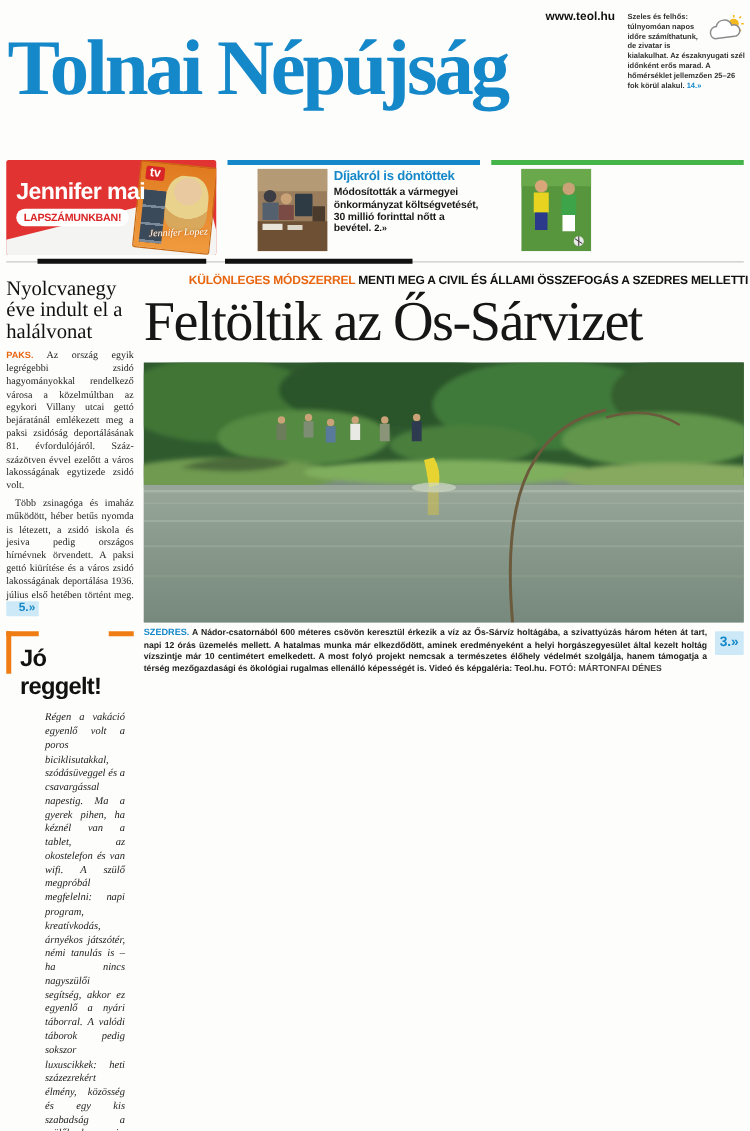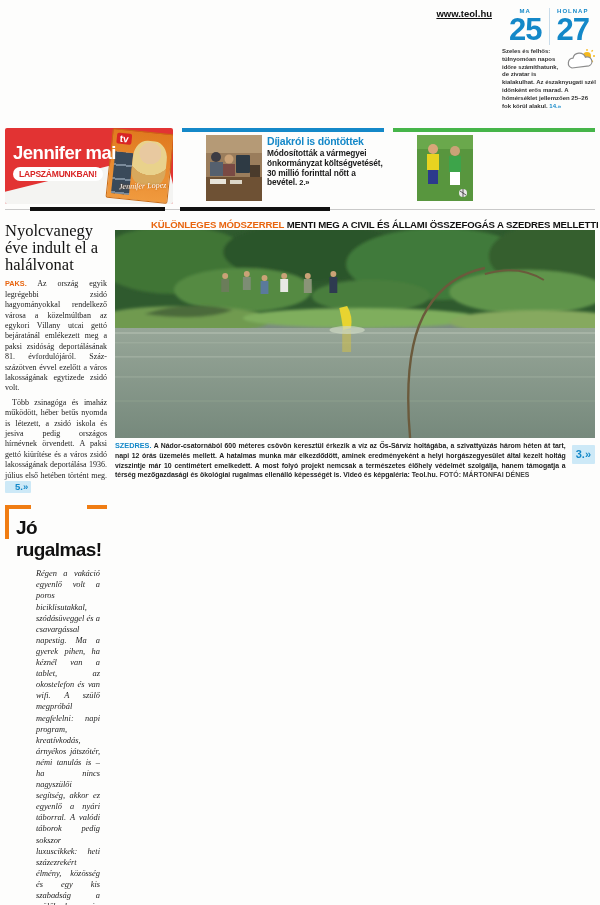--- a/index.html
+++ b/index.html
@@ -3,21 +3,21 @@
 <meta charset="utf-8">
 <style>
   * { margin:0; padding:0; box-sizing:border-box; }
   html,body { background:#e8e8e8; }
   body { font-family:"Liberation Sans", sans-serif; color:#1a1a1a; }
   .page { position:relative; width:600px; height:905px; background:#fdfdfc; margin:0 auto; overflow:hidden; }
 
   
   .header { position:relative; height:126px; padding:6px 6px 0 8px; }
   .dateline { position:absolute; top:10px; left:10px; font-size:7.2px; font-weight:bold; color:#222; letter-spacing:.1px; }
-  .site { position:absolute; top:8px; right:108px; font-size:9.5px; font-weight:bold; color:#111;text-decoration:underline; }
+  .site { position:absolute; top:8px; right:108px; font-size:9.5px; font-weight:bold; color:#111; }
   .masthead { position:absolute; top:18px; left:6px; width:500px; font-family:"Liberation Serif", serif; font-weight:bold; font-size:63px; letter-spacing:-2.5px; color:#1488c8; white-space:nowrap; }
   .weather { position:absolute; top:8px; right:4px; width:94px; }
   .w-cols { display:flex; text-align:center; border-bottom:0; }
   .w-col { flex:1; }
   .w-col + .w-col { border-left:1px solid #c9dcea; }
   .w-label { display:block; font-size:6px; font-weight:bold; color:#1488c8; letter-spacing:1px; }
   .w-temp { display:block; font-size:31px; font-weight:bold; color:#1488c8; letter-spacing:-1px; line-height:1; }
   .w-text { margin-top:3px; font-size:6px; line-height:1.3; color:#333; font-weight:bold; text-align:left; }
   .w-icon { float:right; margin:1px 0 1px 3px; }
   .w-ref { color:#1488c8; font-weight:bold; }
@@ -81,31 +81,22 @@
   .caption .pref { float:right; margin:4px 0 0 6px; font-size:11px; padding:2px 4px; }
   .credit { color:#444; }
 </style>
 </head>
 <body>
 
 <div class="page">
 
   <div class="header">
     <div class="site">www.teol.hu</div>
+    <h1 class="masthead">Tolnai Népújság</h1>
     <div class="weather">
-      <div class="w-cols">
-        <div class="w-col">
-          <span class="w-label">MA</span>
-          <span class="w-temp">25</span>
-        </div>
-        <div class="w-col">
-          <span class="w-label">HOLNAP</span>
-          <span class="w-temp">27</span>
-        </div>
-      </div>
       <div class="w-text">
         <span class="w-icon">
           <svg width="30" height="22" viewBox="0 0 30 22">
             <circle cx="21" cy="7" r="4" fill="#f5b91e"></circle>
             <g stroke="#f5b91e" stroke-width="1.3">
                 <line x1="21" y1="0" x2="21" y2="2"></line>
                 <line x1="27" y1="7" x2="29" y2="7"></line>
                 <line x1="25.5" y1="2.5" x2="26.8" y2="1.2"></line>
                 <line x1="25.5" y1="11.5" x2="26.8" y2="12.8"></line>
               </g>
@@ -181,28 +172,29 @@
       <h2 class="lc-head">Nyolcvanegy éve indult el a halálvonat</h2>
       <p class="lc-body"><span class="tag-orange">PAKS.</span><span> Az ország egyik legrégebbi zsidó hagyományokkal rendelkező városa a közelmúltban az egykori Villany utcai gettó bejáratánál emlékezett meg a paksi zsidóság deportálásának 81. évfordulójáról. Száz-százötven évvel ezelőtt a város lakosságának egytizede zsidó volt.</span></p>
       <p class="lc-body"><span>Több zsinagóga és imaház működött, héber betűs nyomda is létezett, a zsidó iskola és jesiva pedig országos hírnévnek örvendett. A paksi gettó kiürítése és a város zsidó lakosságának deportálása 1936. július első hetében történt meg. </span><span class="pref">5.»</span></p>
 
       <div class="greeting">
         <div class="corner c1"></div>
         <div class="corner c2"></div>
         <div class="corner c3"></div>
         <div class="corner c4"></div>
         <div class="corner c5"></div>
-        <h3 class="g-title">Jó rugalmas!</h3>
+        <h3 class="g-title">Jó reggelt!</h3>
         <p class="g-body">Régen a vakáció egyenlő volt a poros biciklisutakkal, szódásüveggel és a csavargással napestig. Ma a gyerek pihen, ha kéznél van a tablet, az okostelefon és van wifi. A szülő megpróbál megfelelni: napi program, kreatívkodás, árnyékos játszótér, némi tanulás is – ha nincs nagyszülői segítség, akkor ez egyenlő a nyári táborral. A valódi táborok pedig sokszor luxuscikkek: heti százezrekért élmény, közösség és egy kis szabadság a szülőknek is. Mindenki fárad, mindenki próbálja jól csinálni. De talán a legnagyobb tanulság: a gyereknek nem a tökéletes program kell. Hanem idő, figyelem – és néha egy kis unalom is. Abból lesz ugyanis a legnagyobb kaland.</p>
         <div class="g-sig">F. E.</div>
       </div>
     </aside>
 
     <section class="lead">
       <div class="kicker"><span class="hl">KÜLÖNLEGES MÓDSZERREL</span><span> MENTI MEG A CIVIL ÉS ÁLLAMI ÖSSZEFOGÁS A SZEDRES MELLETTI MEDERRENDSZERT</span></div>
+      <h2 class="lead-head">Feltöltik az Ős-Sárvizet</h2>
       <div class="lead-photo">
         <svg viewBox="0 0 488 208" preserveAspectRatio="none">
           <defs>
             <linearGradient id="water" x1="0" y1="0" x2="0" y2="1">
               <stop offset="0" stop-color="#97a698"></stop>
                 <stop offset="1" stop-color="#76897c"></stop>
             </linearGradient>
             <filter id="soft">
                 <feGaussianBlur stdDeviation="1.6"></feGaussianBlur>
               </filter>

